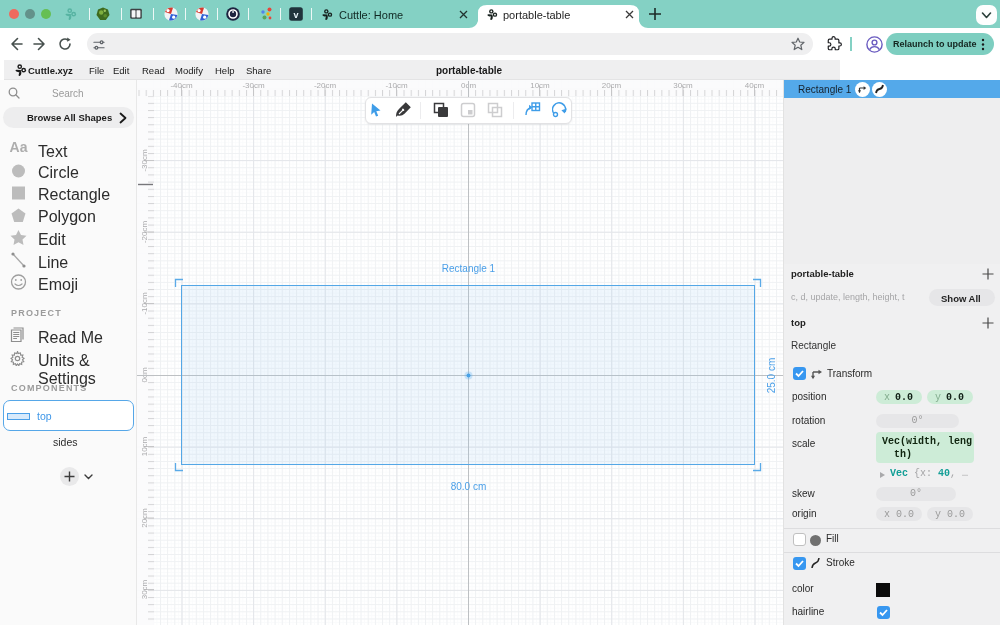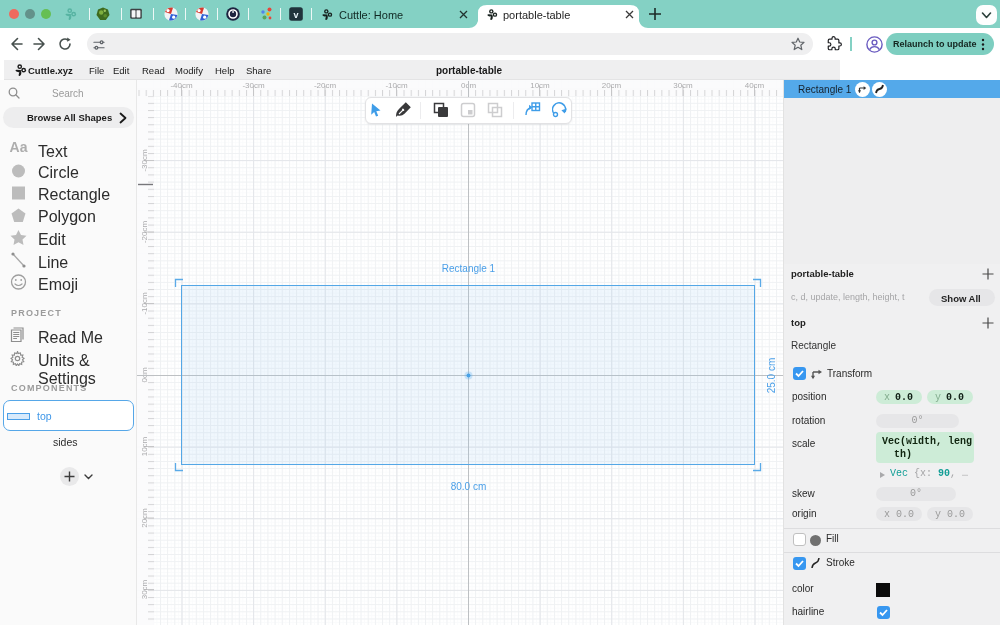--- a/index.html
+++ b/index.html
@@ -440,21 +440,21 @@
       <span style="position:absolute;left:19px;top:2px;font-weight:bold;color:#101f15;">0.0</span>
     </div>
   <div class="rplabel" style="top:335px;">rotation</div>
   <div class="pill grpill" style="left:92px; top:334px; width:83px; text-align:center; line-height:14px;">0°</div>
   <div class="rplabel" style="top:358px;">scale</div>
   <div class="abs" style="left:92px; top:352px; width:98px; height:31px; border-radius:4px; background:#cdecd7;"></div>
   <div class="abs" style="left:98px; top:355px; font-family:'Liberation Mono',monospace; font-size:10px; font-weight:bold; color:#10250f; line-height:13px;">Vec(width, leng<br>&nbsp;&nbsp;th)</div>
   <svg class="abs" style="left:95px; top:391px;" width="7" height="8" viewBox="0 0 7 8">
       <path d="M1 1 L6 4 L1 7 Z" fill="#a9a9ab"></path>
     </svg>
-  <div class="abs" style="left:106px; top:388px; font-family:'Liberation Mono',monospace; font-size:10px;"><span style="color:#129e96; font-weight:normal;">Vec</span><span style="color:#a5a5a7;"> {x: </span><span style="color:#129e96; font-weight:bold;">90</span><span style="color:#a5a5a7;">, …</span></div>
+  <div class="abs" style="left:106px; top:388px; font-family:'Liberation Mono',monospace; font-size:10px;"><span style="color:#129e96; font-weight:bold;">Vec</span><span style="color:#a5a5a7;"> {x: </span><span style="color:#129e96; font-weight:bold;">40</span><span style="color:#a5a5a7;">, …</span></div>
   <div class="rplabel" style="top:408px;">skew</div>
   <div class="pill grpill" style="left:92px; top:407px; width:80px; text-align:center; line-height:14px;">0°</div>
   <div class="rplabel" style="top:428px;">origin</div>
   <div class="pill grpill" style="left:92px; top:427px; width:46px;">
       <span style="position:absolute;left:8px;top:2px;">x 0.0</span>
     </div>
   <div class="pill grpill" style="left:143px; top:427px; width:46px;">
       <span style="position:absolute;left:8px;top:2px;">y 0.0</span>
     </div>
   <div class="abs" style="left:0; top:448px; width:217px; height:1px; background:#dddddf;"></div>

